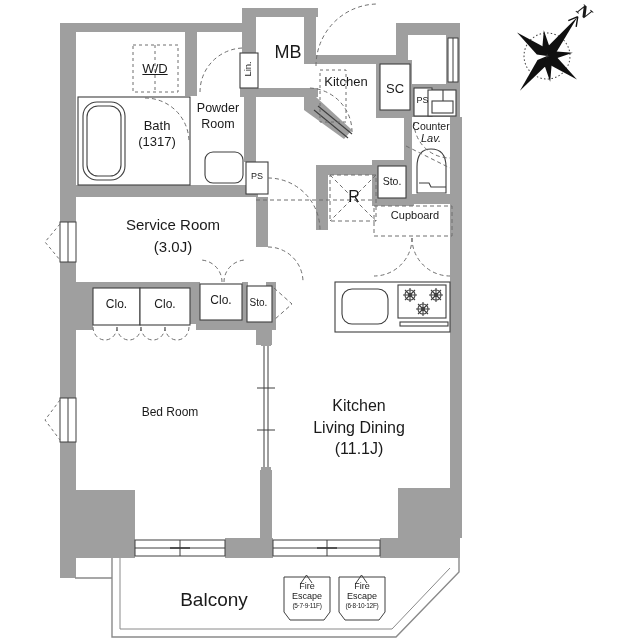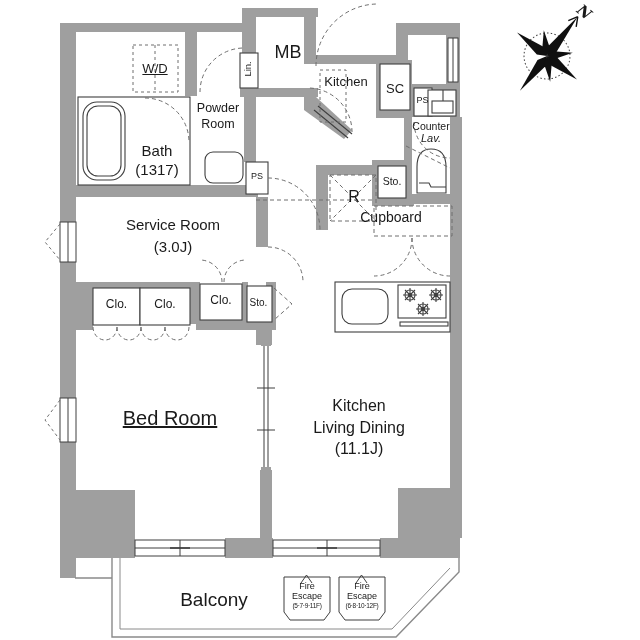--- a/index.html
+++ b/index.html
@@ -208,41 +208,41 @@
 </svg>
 
   <div class="label" style="left:130px;top:61px;width:50px;font-size:13px;text-decoration:underline;">W/D</div>
   <div class="label" style="left:264px;top:41px;width:48px;font-size:18px;">MB</div>
   <div class="label rot-left" style="left:233px;top:63px;width:30px;font-size:9.5px;">Lin.</div>
   <div class="label" style="left:308px;top:74px;width:76px;font-size:13px;">Kitchen</div>
   <div class="label" style="left:380px;top:81px;width:30px;font-size:13px;">SC</div>
   <div class="label" style="left:412px;top:95px;width:21px;font-size:9px;">PS</div>
   <div class="label" style="left:406px;top:120px;width:50px;font-size:10.5px;">Counter</div>
   <div class="label" style="left:406px;top:132px;width:50px;font-size:11px;font-style:italic;">Lav.</div>
-  <div class="label" style="left:117px;top:118px;width:80px;font-size:15px;margin-top:24px;">
+  <div class="label" style="left:117px;top:118px;width:80px;font-size:13px;">
     <span>Bath</span>
     <span>(1317)</span>
   </div>
   <div class="label" style="left:190px;top:101px;width:56px;font-size:12.5px;">
     <span>Powder</span>
     <span>Room</span>
   </div>
   <div class="label" style="left:246px;top:171px;width:22px;font-size:9px;">PS</div>
   <div class="label" style="left:376px;top:175px;width:32px;font-size:10.5px;">Sto.</div>
   <div class="label" style="left:332px;top:187px;width:44px;font-size:16px;">R</div>
-  <div class="label" style="left:354px;top:209px;width:74px;font-size:14px;">Cupboard</div>
+  <div class="label" style="left:378px;top:209px;width:74px;font-size:11px;">Cupboard</div>
   <div class="label" style="left:88px;top:214px;width:170px;font-size:15px;line-height:1.45;">
     <span>Service Room</span>
     <span>(3.0J)</span>
   </div>
   <div class="label" style="left:93px;top:297px;width:47px;font-size:12px;">Clo.</div>
   <div class="label" style="left:140px;top:297px;width:50px;font-size:12px;">Clo.</div>
   <div class="label" style="left:200px;top:293px;width:42px;font-size:12px;">Clo.</div>
   <div class="label" style="left:243px;top:297px;width:31px;font-size:10px;">Sto.</div>
-  <div class="label" style="left:88px;top:404px;width:164px;font-size:20px;line-height:1.4;text-decoration:underline;">
+  <div class="label" style="left:88px;top:404px;width:164px;font-size:12px;line-height:1.4;">
     <span>Bed Room</span>
   </div>
   <div class="label" style="left:284px;top:395px;width:150px;font-size:16px;line-height:1.35;">
     <span>Kitchen</span>
     <span>Living Dining</span>
     <span>(11.1J)</span>
   </div>
   <div class="label" style="left:152px;top:578px;width:124px;font-size:19px;margin-top:10px;">Balcony</div>
   <div class="label" style="left:284px;top:581px;width:46px;font-size:9px;line-height:1.15;">
     <span>Fire</span>

